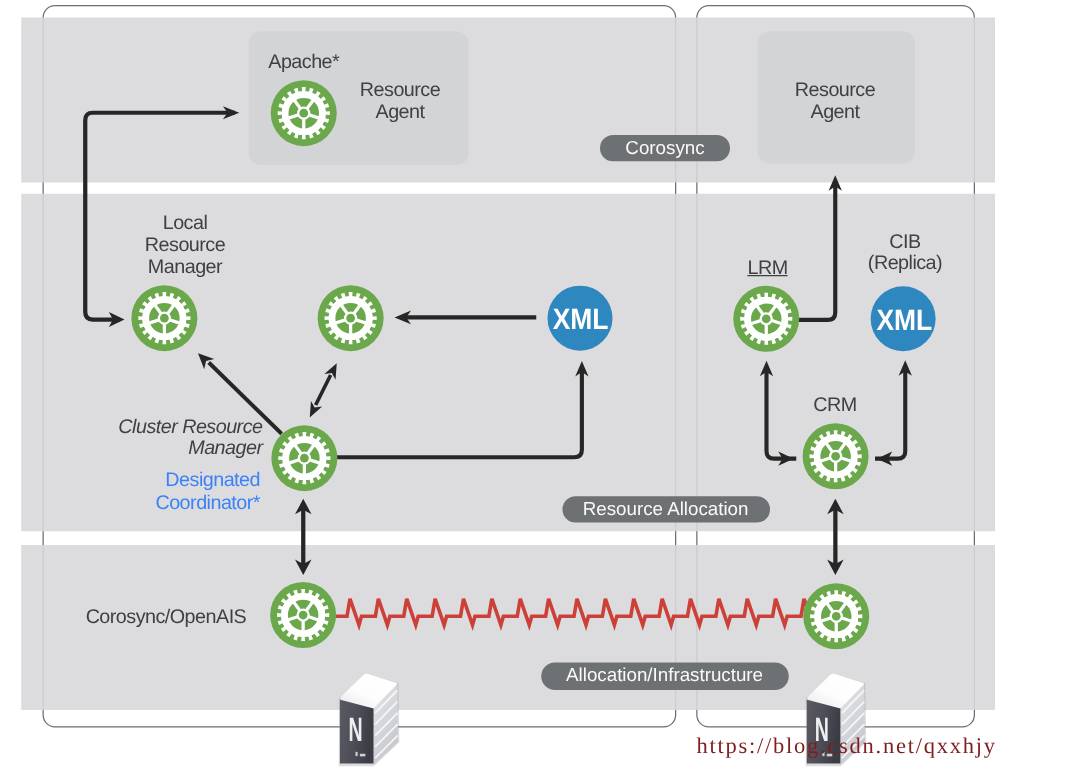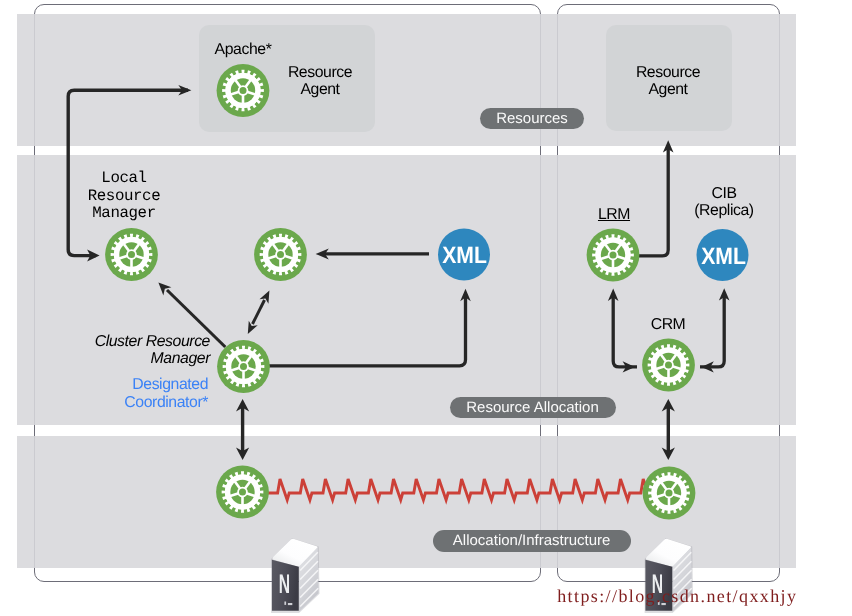--- a/index.html
+++ b/index.html
@@ -1,21 +1,21 @@
 <!DOCTYPE html>
 <html><head>
 <meta charset="utf-8">
 <style>
   html,body{margin:0;padding:0;background:#ffffff;}
   #stage{position:relative;width:852px;height:616px;background:#ffffff;overflow:hidden;
          font-family:"Liberation Sans",sans-serif;-webkit-font-smoothing:antialiased;text-rendering:geometricPrecision;}
   .band{position:absolute;background:rgba(215,216,219,0.885);}
   .panel{position:absolute;border:1.2px solid #6d6d78;border-radius:10px;box-sizing:border-box;}
   .rbox{position:absolute;background:#d2d4d6;border-radius:10px;box-sizing:border-box;}
-  .lbl{position:absolute;color:#000000;font-size:15.8px;letter-spacing:-0.42px;line-height:17.4px;text-align:center;white-space:pre-line;}
+  .lbl{position:absolute;color:#404040;font-size:15.8px;letter-spacing:-0.42px;line-height:17.4px;text-align:center;white-space:pre-line;}
   .lbl.right{text-align:right;}
   .orange{color:#3b82f6;}
   .pill{position:absolute;background:#6e7173;border-radius:11px;color:#fafafa;font-size:15px;
         text-align:center;display:flex;align-items:center;justify-content:center;}
   .wm{position:absolute;color:#7f1d1d;font-family:"Liberation Serif",serif;font-size:18px;letter-spacing:1.4px;line-height:21px;white-space:pre;}
   #svgmain{position:absolute;left:0;top:0;width:852px;height:616px;}
 </style>
 </head>
 <body>
 <div id="stage">
@@ -114,32 +114,33 @@
       <circle cx="464" cy="254.5" r="26" fill="#2e87be"></circle>
       <circle cx="722.5" cy="255" r="26" fill="#2e87be"></circle>
       <use href="#server" transform="translate(271.9 536)"></use>
       <use href="#server" transform="translate(645.4 536)"></use>
     </svg>
 <div style="position:absolute;left:436px;top:244.3px;width:57px;text-align:center;color:#ffffff;font-size:23.5px;line-height:23.5px;font-weight:bold;transform:scaleX(0.9);transform-origin:50% 0;">XML</div>
 <div style="position:absolute;left:694.5px;top:244.8px;width:57px;text-align:center;color:#ffffff;font-size:23.5px;line-height:23.5px;font-weight:bold;transform:scaleX(0.9);transform-origin:50% 0;">XML</div>
 <div class="wm" style="left:557.2px;top:585.5px;">https://blog.csdn.net/qxxhjy</div>
 <div style="position:absolute;left:271.5px;top:571.2px;width:25px;text-align:center;color:#eceef0;font-size:27px;line-height:27px;font-weight:bold;transform:scaleX(0.58);transform-origin:50% 0;">N</div>
 <div style="position:absolute;left:645px;top:571.2px;width:25px;text-align:center;color:#eceef0;font-size:27px;line-height:27px;font-weight:bold;transform:scaleX(0.58);transform-origin:50% 0;">N</div>
-<div class="pill" style="left:479.7px;top:107.8px;width:104.6px;height:21.0px;">Resources</div>
+<div class="pill" style="left:479.7px;top:107.8px;width:104.6px;height:21.0px;">Corosync</div>
 <div class="pill" style="left:449.5px;top:397px;width:166px;height:20.5px;text-align:right;">Resource Allocation</div>
 <div class="pill" style="left:432.5px;top:529.5px;width:198.3px;height:22px;">Allocation/Infrastructure</div>
 <div class="lbl" style="left:163px;top:40.8px;width:160px;text-align:center;">Apache*</div>
 <div class="lbl" style="left:270px;top:63.6px;width:100px;">Resource
 Agent</div>
 <div class="lbl" style="left:618px;top:63.6px;width:100px;">Resource
 Agent</div>
-<div class="lbl" style="left:74px;top:170.3px;width:100px;font-family:Liberation Mono, monospace;">Local
+<div class="lbl" style="left:98px;top:170.3px;width:100px;">Local
 Resource
 Manager</div>
 <div class="lbl right" style="left:60px;top:333px;width:150px;font-style:italic;">Cluster Resource
 Manager</div>
 <div class="lbl right orange" style="left:60px;top:376.4px;width:148px;">Designated
 Coordinator*</div>
+<div class="lbl" style="left:42px;top:484.8px;width:155px;text-align:right;">Corosync/OpenAIS</div>
 <div class="lbl" style="left:564px;top:205.6px;width:100px;text-decoration:underline;">LRM</div>
 <div class="lbl" style="left:674px;top:185px;width:100px;">CIB
 (Replica)</div>
 <div class="lbl" style="left:618px;top:316.2px;width:100px;">CRM</div>
 </div>
 
 </body></html>

